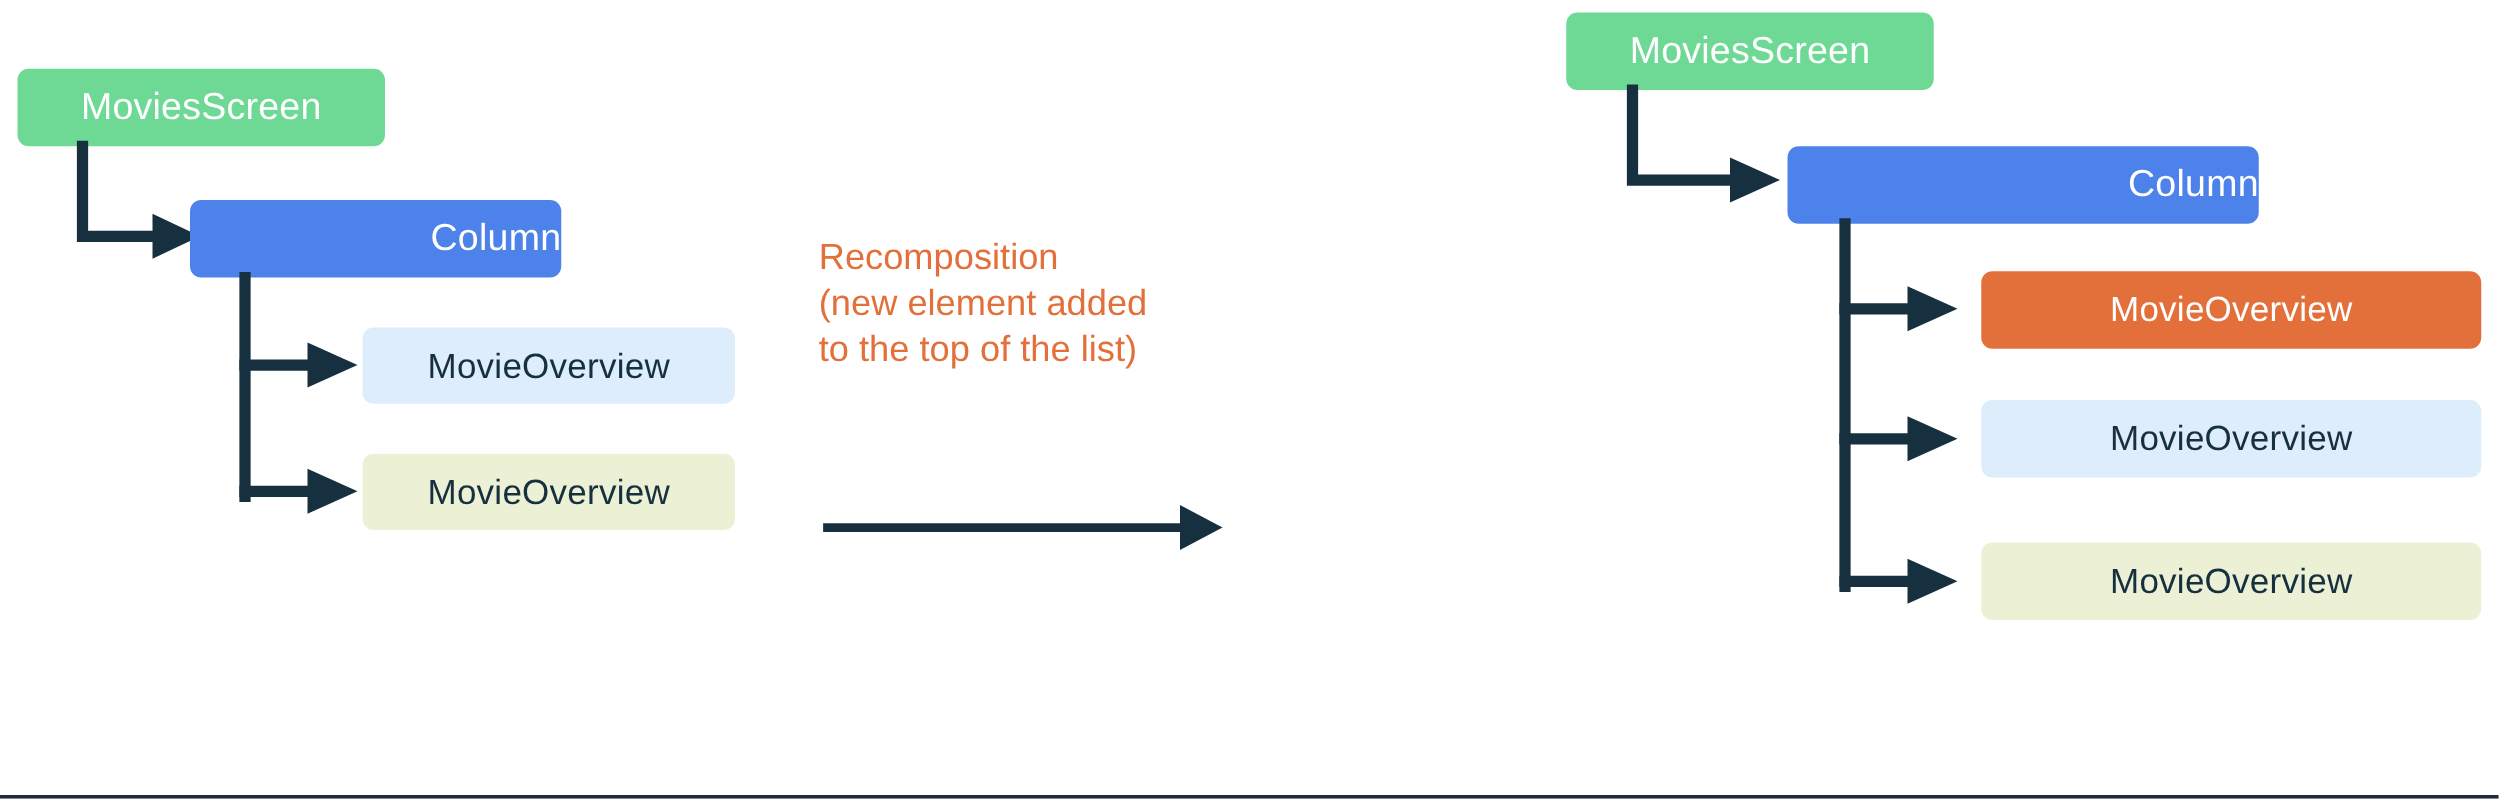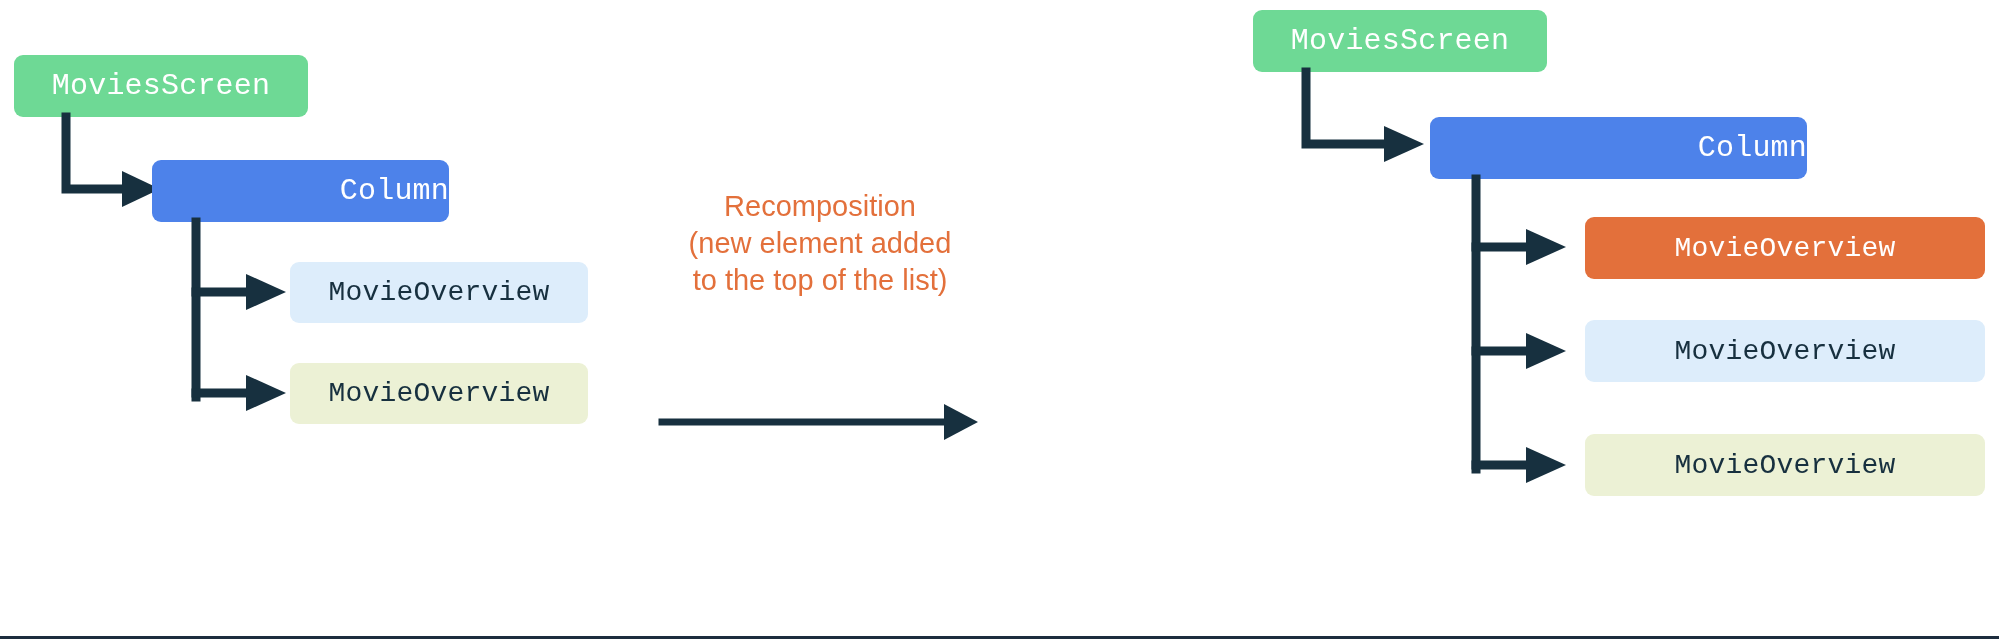--- a/index.html
+++ b/index.html
@@ -21,42 +21,40 @@
   }
   .node {
     position: absolute;
     border-radius: 9px;
     display: flex;
     align-items: center;
     justify-content: center;
     box-sizing: border-box;
     white-space: nowrap;
     letter-spacing: 0.2px;
-    font-family: Liberation Mono, monospace;
   }
   .node-green   { background: #6ed995; color: #ffffff; }
   .node-blue    { background: #4d82ea; color: #ffffff; justify-content: flex-end; }
   .node-lightblue { background: #ddedfb; color: #17303f; }
   .node-yellow  { background: #ecf1d5; color: #17303f; }
   .node-orange  { background: #e3703b; color: #ffffff; }
 
   .connector {
     position: absolute;
     overflow: visible;
   }
   .connector path, .connector line {
     stroke: #17303f;
     fill: none;
   }
   .connector polygon { fill: #17303f; }
 
   .caption {
     position: absolute;
     color: #e3703b;
-    text-align: center;
     line-height: 1.28;
     white-space: pre-line;
   }
 </style>
 </head>
 <body>
 
 <div id="stage">
 
   <div>

